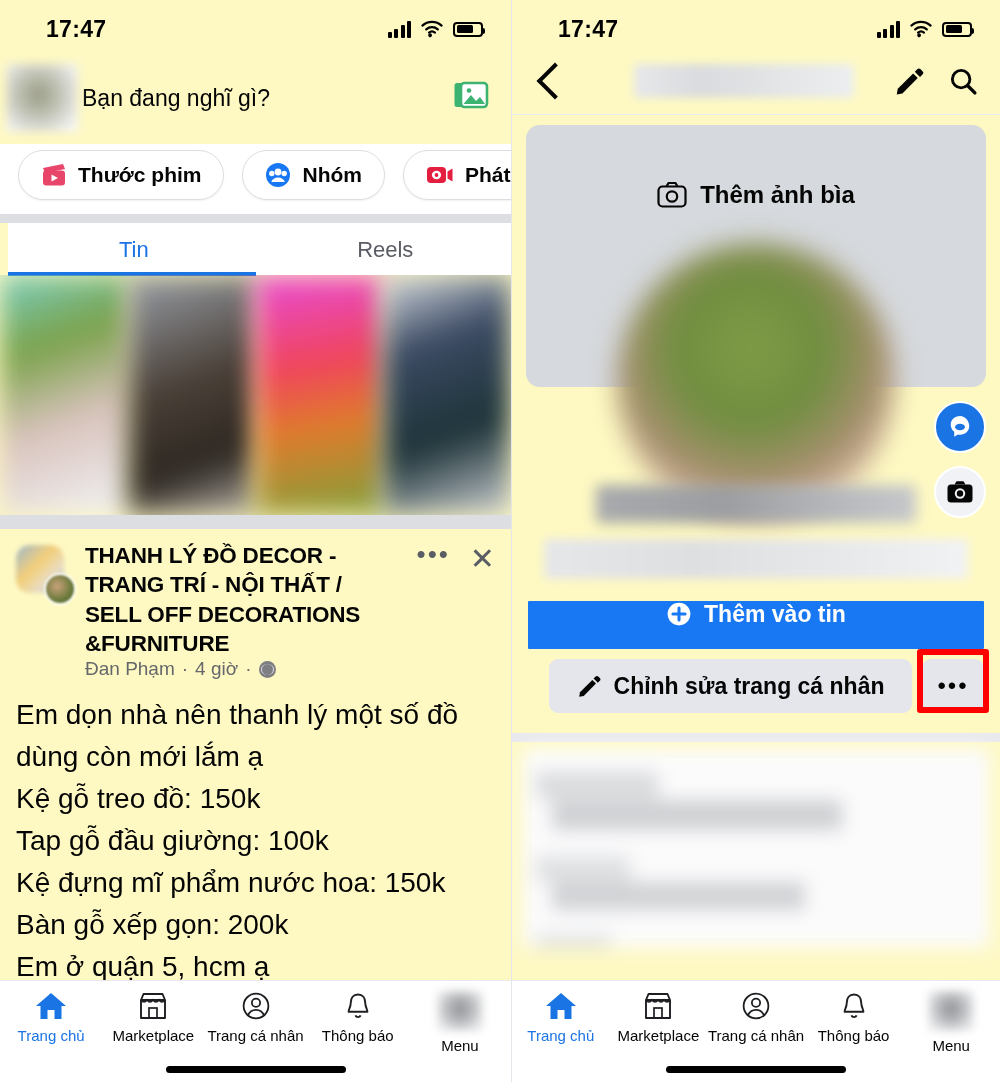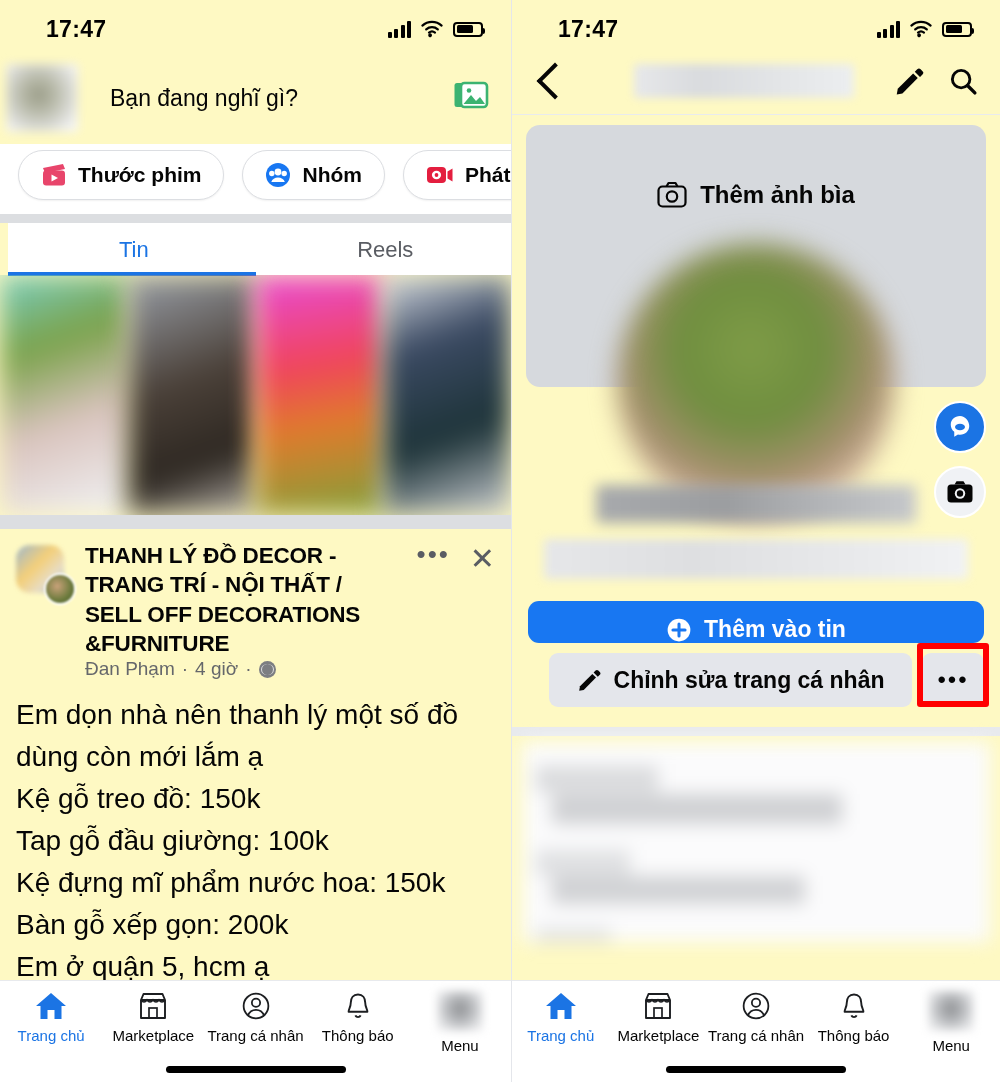--- a/index.html
+++ b/index.html
@@ -31,21 +31,21 @@
   .batt b { display:block; height:100%; width:72%; background:#000; border-radius:1.5px; }
 
   
   .fb-header { display:flex; align-items:center; justify-content:space-between; padding: 6px 24px 14px 18px; }
   .fb-logo { font-size: 37px; font-weight: bold; color:#1877f2; letter-spacing:-1.6px; }
   .hdr-actions { display:flex; gap: 14px; }
   .circ-btn { width:49px; height:49px; border-radius:50%; background:#e4e6eb; display:flex; align-items:center; justify-content:center; }
   .msgr { width:49px; height:49px; border-radius:50%; background:#000; display:flex; align-items:center; justify-content:center; }
 
   
-  .composer { display:flex; align-items:center; gap:32px; padding: 6px 22px 12px 6px; }
+  .composer { display:flex; align-items:center; gap:4px; padding: 6px 22px 12px 6px; }
   .blur-avatar { width:72px; height:68px; border-radius:3px;
     background: radial-gradient(circle at 45% 45%, #9c9e8a 0%, #b5b7a6 28%, #d3d4cc 55%, #efefee 80%, #fafafa 100%);
     filter: blur(5px); flex: none; }
   .composer-text { font-size: 23px; color:#050505; flex:1; }
 
   
   .pills-wrap { background:#fff; padding: 6px 0 14px 18px; overflow:hidden; }
   .pills { display:flex; gap:18px; }
   .pill { height:50px; border:1px solid #dcdee2; border-radius:26px; background:#fff;
     display:flex; align-items:center; gap:11px; padding: 8px 22px; white-space:nowrap;
@@ -115,21 +115,21 @@
   .sb-blue { width:52px; height:52px; border-radius:50%; background:#1b74e4; border:2.5px solid #fff; display:flex; align-items:center; justify-content:center; }
   .sb-gray { width:52px; height:52px; border-radius:50%; background:#f0f2f5; border:2.5px solid #fff; display:flex; align-items:center; justify-content:center; }
 
   .name-blur { position:relative; z-index:2; margin: 98px auto 0; width:320px; height:38px; border-radius:4px;
     background: linear-gradient(90deg,#a8aaad,#9b9da0 40%,#b2b4b7 70%,#c6c8cb); filter: blur(7px); }
   .bio-blur { position:relative; z-index:2; margin: 16px auto 0; width:424px; height:40px; border-radius:4px;
     background: linear-gradient(90deg,#e6e7e9,#dedfe1 35%,#e9eaec 75%,#f1f2f4); filter: blur(5px); }
 
   
   .actions { padding: 22px 16px 0; }
-  .btn-primary { height:42px; background:#1877f2; border-radius:11px; display:flex; align-items:flex-end; justify-content:center; gap:12px; }
+  .btn-primary { height:48px; background:#1877f2; border-radius:1px; display:flex; align-items:flex-start; justify-content:center; gap:12px; }
   .btn-primary span { font-size:23px; font-weight:bold; color:#fff; }
   .actions-row { display:flex; gap:10px; margin-top:10px; position:relative;margin-left:21px; }
   .btn-secondary { flex:1; height:54px; background:#e4e6eb; border-radius:9px; display:flex; align-items:center; justify-content:center; gap:13px; }
   .btn-secondary span { font-size:23px; font-weight:bold; color:#050505; }
   .btn-more { width:62px; height:54px; background:#e4e6eb; border-radius:9px; display:flex; align-items:center; justify-content:center; }
   .btn-more .dots-h { color:#050505; font-size:24px; }
   .highlight-box { position:absolute; right:-5px; top:-10px; width:72px; height:64px; border:6px solid #ff0000; border-radius:3px; pointer-events:none; }
 
   .rt-sep { height:9px; background:#e8eaed; margin-top:20px; }
   .rt-blur-list { height:200px; margin: 6px 10px 0;

